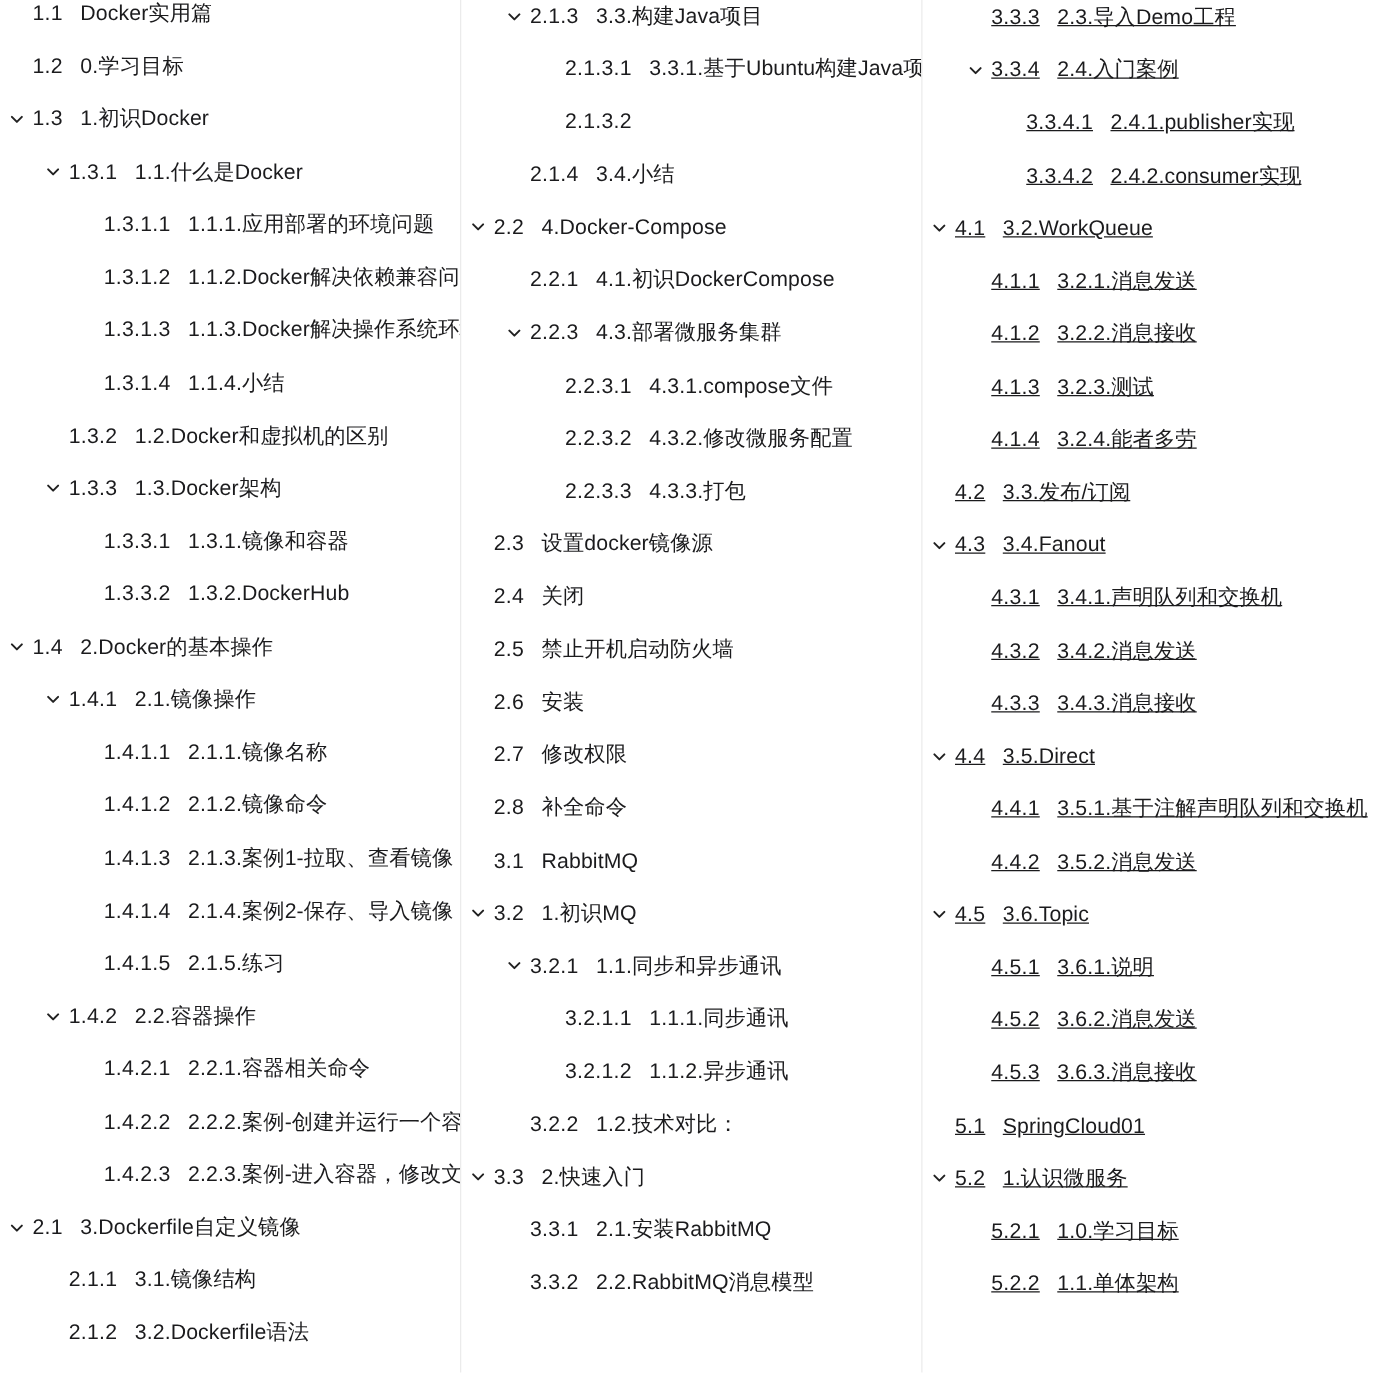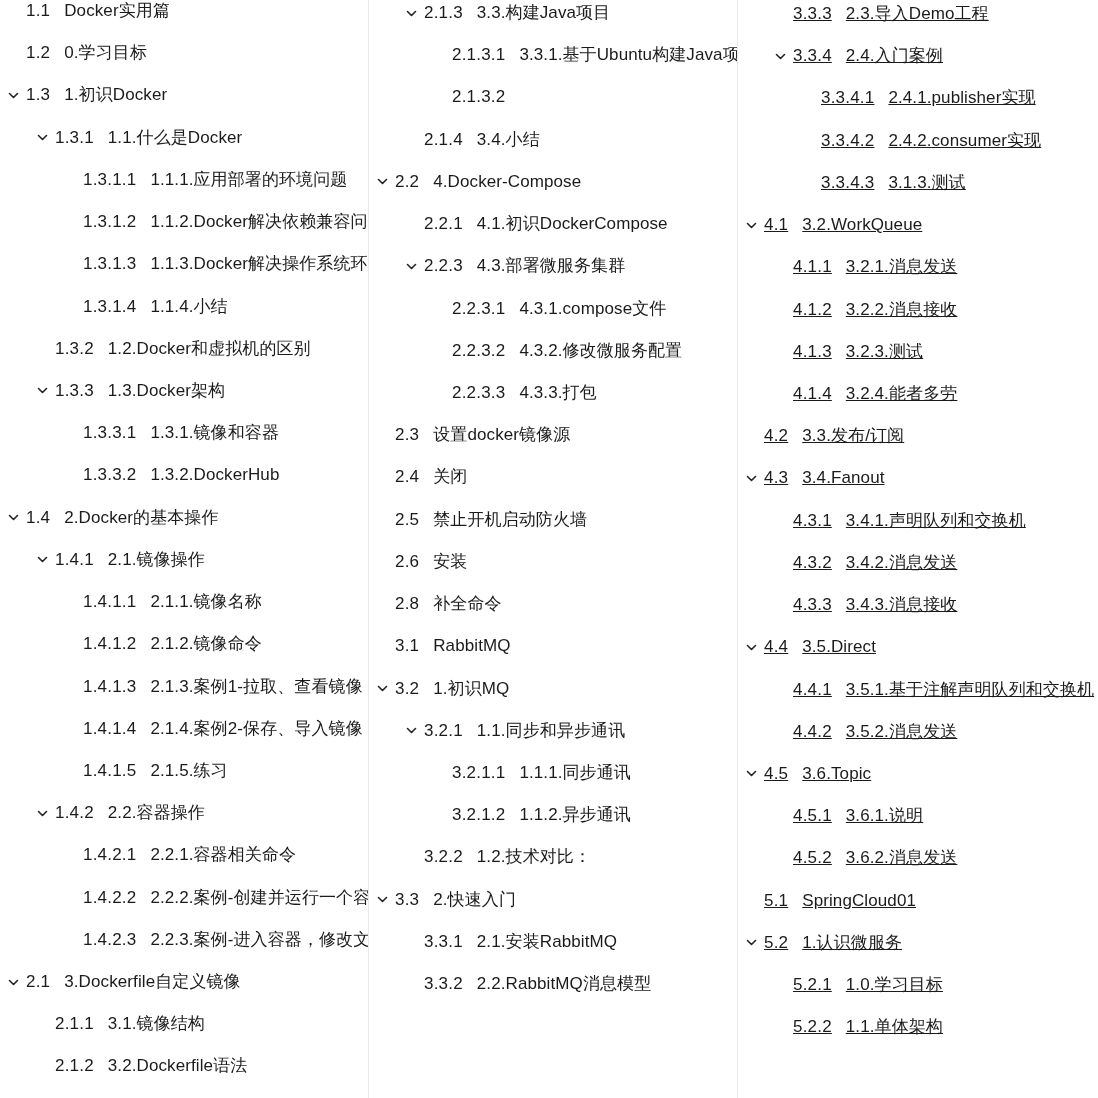--- a/index.html
+++ b/index.html
@@ -287,20 +287,25 @@
         <span class="num">2.5</span>
         <span class="label">禁止开机启动防火墙</span>
       </div>
       <div class="row lv2">
         <span class="chev"></span>
         <span class="num">2.6</span>
         <span class="label">安装</span>
       </div>
       <div class="row lv2">
         <span class="chev"></span>
+        <span class="num">2.7</span>
+        <span class="label">修改权限</span>
+      </div>
+      <div class="row lv2">
+        <span class="chev"></span>
         <span class="num">2.8</span>
         <span class="label">补全命令</span>
       </div>
       <div class="row lv2">
         <span class="chev"></span>
         <span class="num">3.1</span>
         <span class="label">RabbitMQ</span>
       </div>
       <div class="row lv2">
         <span class="chev">
@@ -373,25 +378,20 @@
       <div class="row lv4">
         <span class="chev"></span>
         <span class="num">3.3.4.1</span>
         <span class="label">2.4.1.publisher实现</span>
       </div>
       <div class="row lv4">
         <span class="chev"></span>
         <span class="num">3.3.4.2</span>
         <span class="label">2.4.2.consumer实现</span>
       </div>
-      <div class="row lv4">
-        <span class="chev"></span>
-        <span class="num">3.3.4.3</span>
-        <span class="label">3.1.3.测试</span>
-      </div>
       <div class="row lv2">
         <span class="chev">
           <svg width="13" height="13" viewBox="0 0 13 13">
             <path d="M2.5 4.5 L6.5 8.5 L10.5 4.5" fill="none" stroke="#222222" stroke-width="1.6" stroke-linecap="round" stroke-linejoin="round"></path>
           </svg>
         </span>
         <span class="num">4.1</span>
         <span class="label">3.2.WorkQueue</span>
       </div>
       <div class="row lv3">
@@ -473,20 +473,25 @@
       </div>
       <div class="row lv3">
         <span class="chev"></span>
         <span class="num">4.5.1</span>
         <span class="label">3.6.1.说明</span>
       </div>
       <div class="row lv3">
         <span class="chev"></span>
         <span class="num">4.5.2</span>
         <span class="label">3.6.2.消息发送</span>
+      </div>
+      <div class="row lv3">
+        <span class="chev"></span>
+        <span class="num">4.5.3</span>
+        <span class="label">3.6.3.消息接收</span>
       </div>
       <div class="row lv2">
         <span class="chev"></span>
         <span class="num">5.1</span>
         <span class="label">SpringCloud01</span>
       </div>
       <div class="row lv2">
         <span class="chev">
           <svg width="13" height="13" viewBox="0 0 13 13">
             <path d="M2.5 4.5 L6.5 8.5 L10.5 4.5" fill="none" stroke="#222222" stroke-width="1.6" stroke-linecap="round" stroke-linejoin="round"></path>

